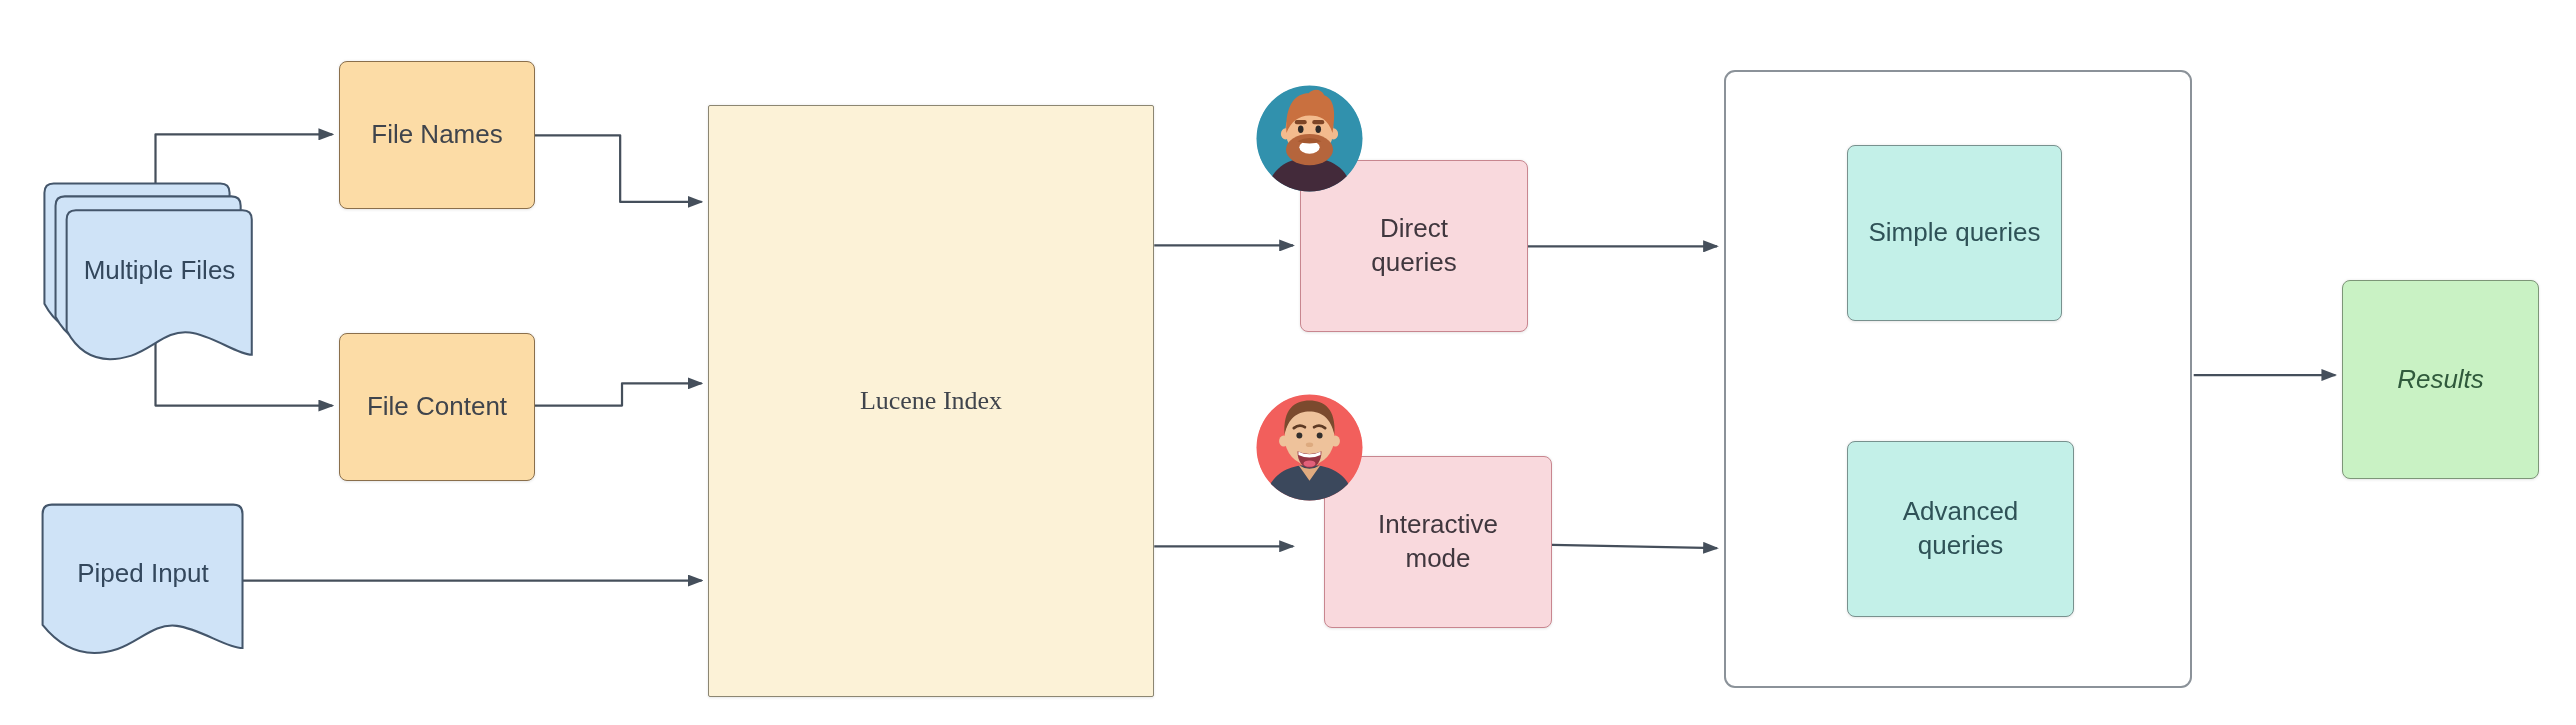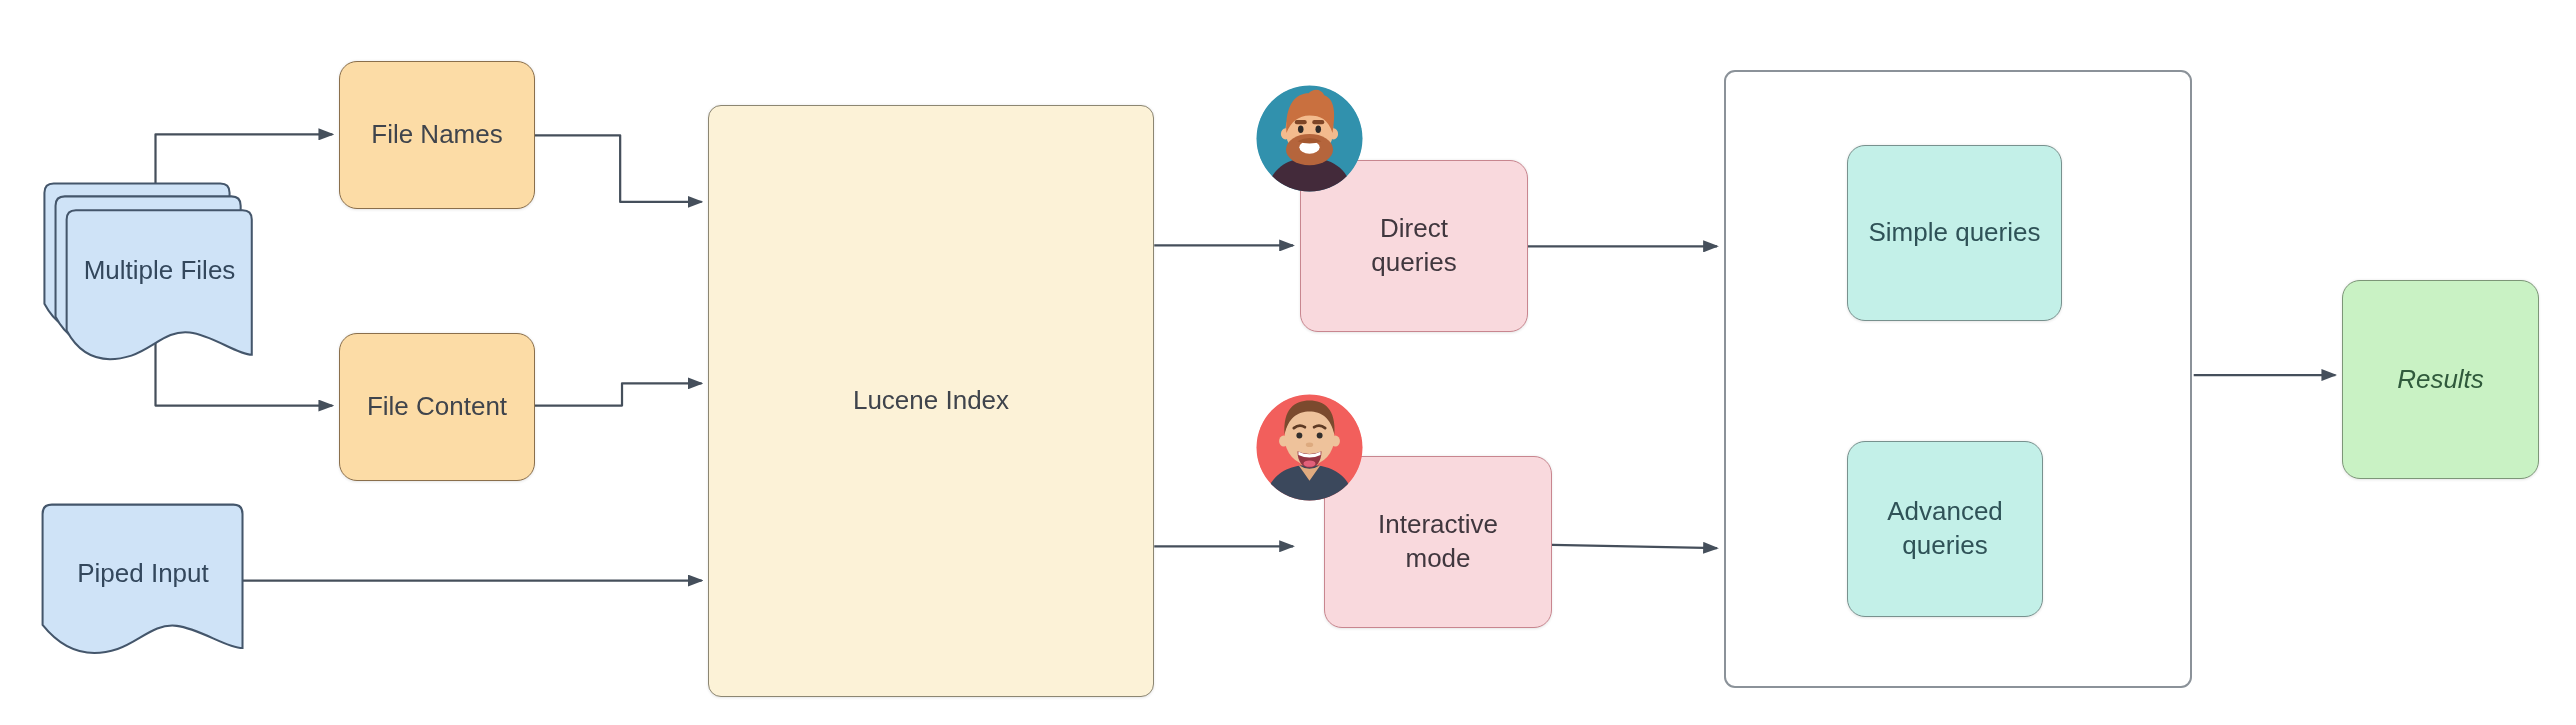--- a/index.html
+++ b/index.html
@@ -5,24 +5,24 @@
 <style>
   html,body{margin:0;padding:0;background:#ffffff;}
   .canvas{
     position:relative;width:2576px;height:726px;background:#ffffff;
     font-family:"Liberation Sans",sans-serif;overflow:hidden;
   }
   svg.layer{position:absolute;left:0;top:0;z-index:1;}
   .node{
     position:absolute;z-index:2;display:flex;align-items:center;justify-content:center;
     text-align:center;font-size:26px;line-height:1.3;box-sizing:border-box;
-    border:1.9px solid #555;border-radius:18px;box-shadow:0 0.9px 2.8px rgba(0,0,0,.10);
+    border:1.9px solid #555;border-radius:8px;box-shadow:0 0.9px 2.8px rgba(0,0,0,.10);
   }
   .orange{background:var(--orange-fill);border-color:var(--orange-stroke);color:var(--text-dark);}
-  .cream{background:var(--cream-fill);border-color:var(--cream-stroke);color:var(--text-dark);border-radius:13px;}
+  .cream{background:var(--cream-fill);border-color:var(--cream-stroke);color:var(--text-dark);border-radius:2px;font-family:Liberation Serif, serif;}
   .pink{background:var(--pink-fill);border-color:var(--pink-stroke);color:var(--text-pink);}
   .teal{background:var(--teal-fill);border-color:var(--teal-stroke);color:var(--text-teal);}
   .green{background:var(--green-fill);border-color:var(--green-stroke);color:var(--text-green);font-style:italic;}
   .container-box{
     position:absolute;z-index:1;box-sizing:border-box;background:var(--container-fill);
     border:2.3px solid var(--container-stroke);border-radius:11px;box-shadow:none;
   }
   .doc-label{
     position:absolute;z-index:2;display:flex;align-items:center;justify-content:center;
     text-align:center;font-size:26px;color:var(--text-blue);pointer-events:none;
@@ -92,21 +92,21 @@
   <div class="node pink" style="left:1324px;top:456px;width:228px;height:172px;">
     <span class="w-narrow">Interactive mode</span>
   </div>
 
   <div class="container-box" style="left:1724px;top:70px;width:468px;height:618px;"></div>
 
   <div class="node teal" style="left:1847px;top:145px;width:215px;height:176px;">
     <span>Simple queries</span>
   </div>
 
-  <div class="node teal" style="left:1847px;top:441px;width:196px;height:176px;">
+  <div class="node teal" style="left:1847px;top:441px;width:227px;height:176px;">
     <span class="w-narrow">Advanced queries</span>
   </div>
 
   <div class="node green" style="left:2342px;top:280px;width:197px;height:199px;">
     <span>Results</span>
   </div>
 
   <svg class="avatar" style="left:1256px;top:85px;" width="107" height="107" viewBox="0 0 116 116">
     <defs>
         <clipPath id="ac1">

